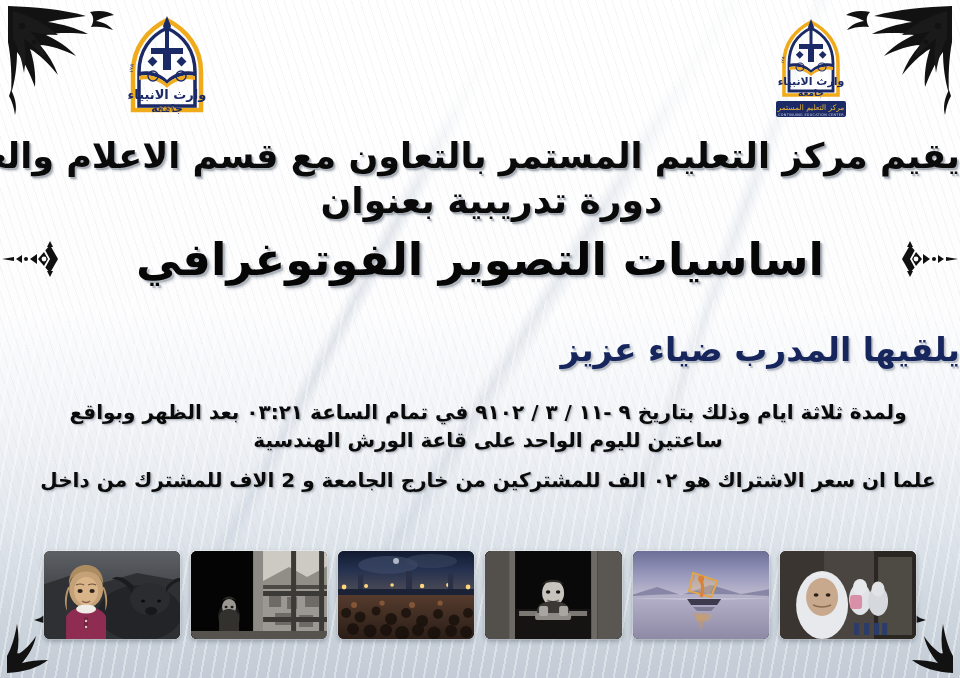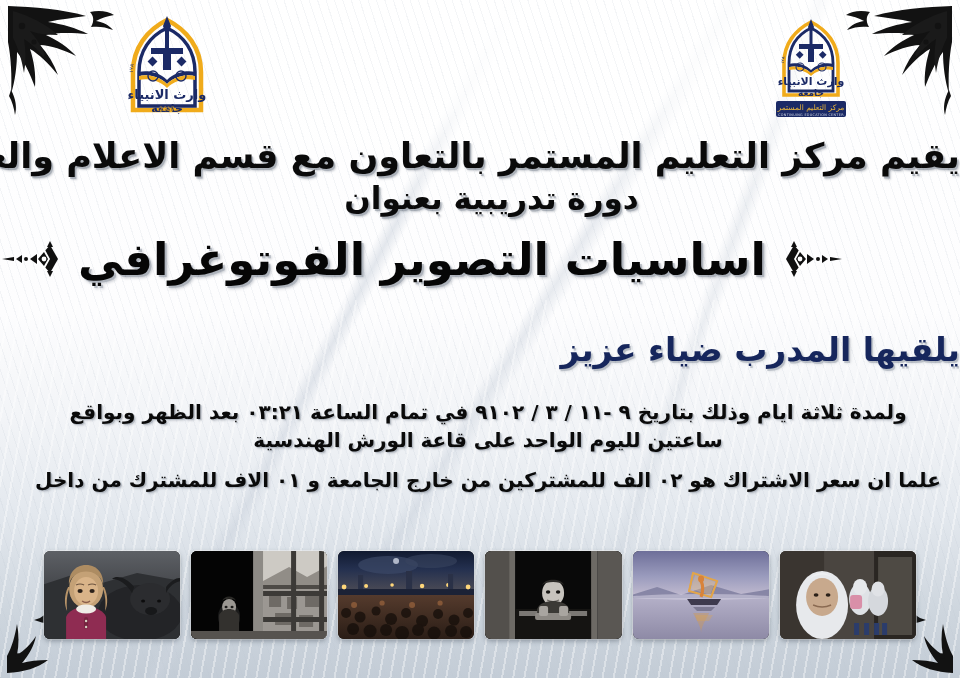--- a/index.html
+++ b/index.html
@@ -54,25 +54,25 @@
 
   
   .tline{
     position:absolute;left:0;right:0;text-align:center;
     direction:rtl;unicode-bidi:bidi-override;
     font-weight:bold;color:#0a0a0a;
     text-shadow:1.5px 1.5px 0 rgba(140,148,158,.55), 2.5px 2.5px 2px rgba(120,128,140,.35);
     white-space:nowrap;
   }
   #l1{top:136px;font-size:35px;letter-spacing:-0.3px;}
-  #l2{top:180px;font-size:31px;letter-spacing:-0.3px;margin-left:23px;}
+  #l2{top:180px;font-size:36px;letter-spacing:-0.3px;margin-left:23px;}
 
   #maintitle-wrap{
     position:absolute;left:0;right:0;top:228px;height:62px;
-    display:flex;align-items:center;justify-content:flex-end;gap:16px;
+    display:flex;align-items:center;justify-content:space-between;gap:16px;
   }
   #maintitle{
     direction:rtl;unicode-bidi:bidi-override;
     font-size:45px;font-weight:bold;color:#060606;letter-spacing:-0.5px;
     text-shadow:2px 2px 0 rgba(150,157,167,.55), 3px 3px 3px rgba(120,128,140,.4);
     white-space:nowrap;
   }
   .diamond{width:62px;height:44px;flex:0 0 auto;}
   .diamond svg{width:100%;height:100%;display:block;fill:#101010;}
   .diamond.right{transform:scaleX(-1);}
@@ -279,21 +279,21 @@
       </svg>
     </span>
   </div>
 
   <div id="trainer-wrap">
     <span id="trainer">يلقيها المدرب ضياء عزيز</span>
   </div>
 
   <div class="body-line" id="b1">ولمدة ثلاثة ايام وذلك بتاريخ ٩ -١١ / ٣ / ٢٠١٩ في تمام الساعة ١٢:٣٠ بعد الظهر وبواقع</div>
   <div class="body-line" id="b2">ساعتين لليوم الواحد على قاعة الورش الهندسية</div>
-  <div class="body-line" id="b3">علما ان سعر الاشتراك هو ٢٠ الف للمشتركين من خارج الجامعة و ١٠ الاف للمشترك من داخل</div>
+  <div class="body-line" id="b3">علما ان سعر الاشتراك هو ٢٠ الف للمشتركين من خارج الجامعة و 2 الاف للمشترك من داخل</div>
 
   <div id="strip">
 
     <div class="photo">
       <svg viewBox="0 0 140 88" preserveAspectRatio="xMidYMid slice" xmlns="http://www.w3.org/2000/svg">
         <rect width="140" height="88" fill="#4a4540"></rect>
         <rect x="0" y="0" width="46" height="88" fill="#3a3530"></rect>
         <rect x="96" y="0" width="44" height="88" fill="#2a2622"></rect>
         <rect x="100" y="6" width="34" height="78" fill="#4e4a44"></rect>
         <ellipse cx="44" cy="54" rx="26" ry="34" fill="#e7e9ec"></ellipse>

